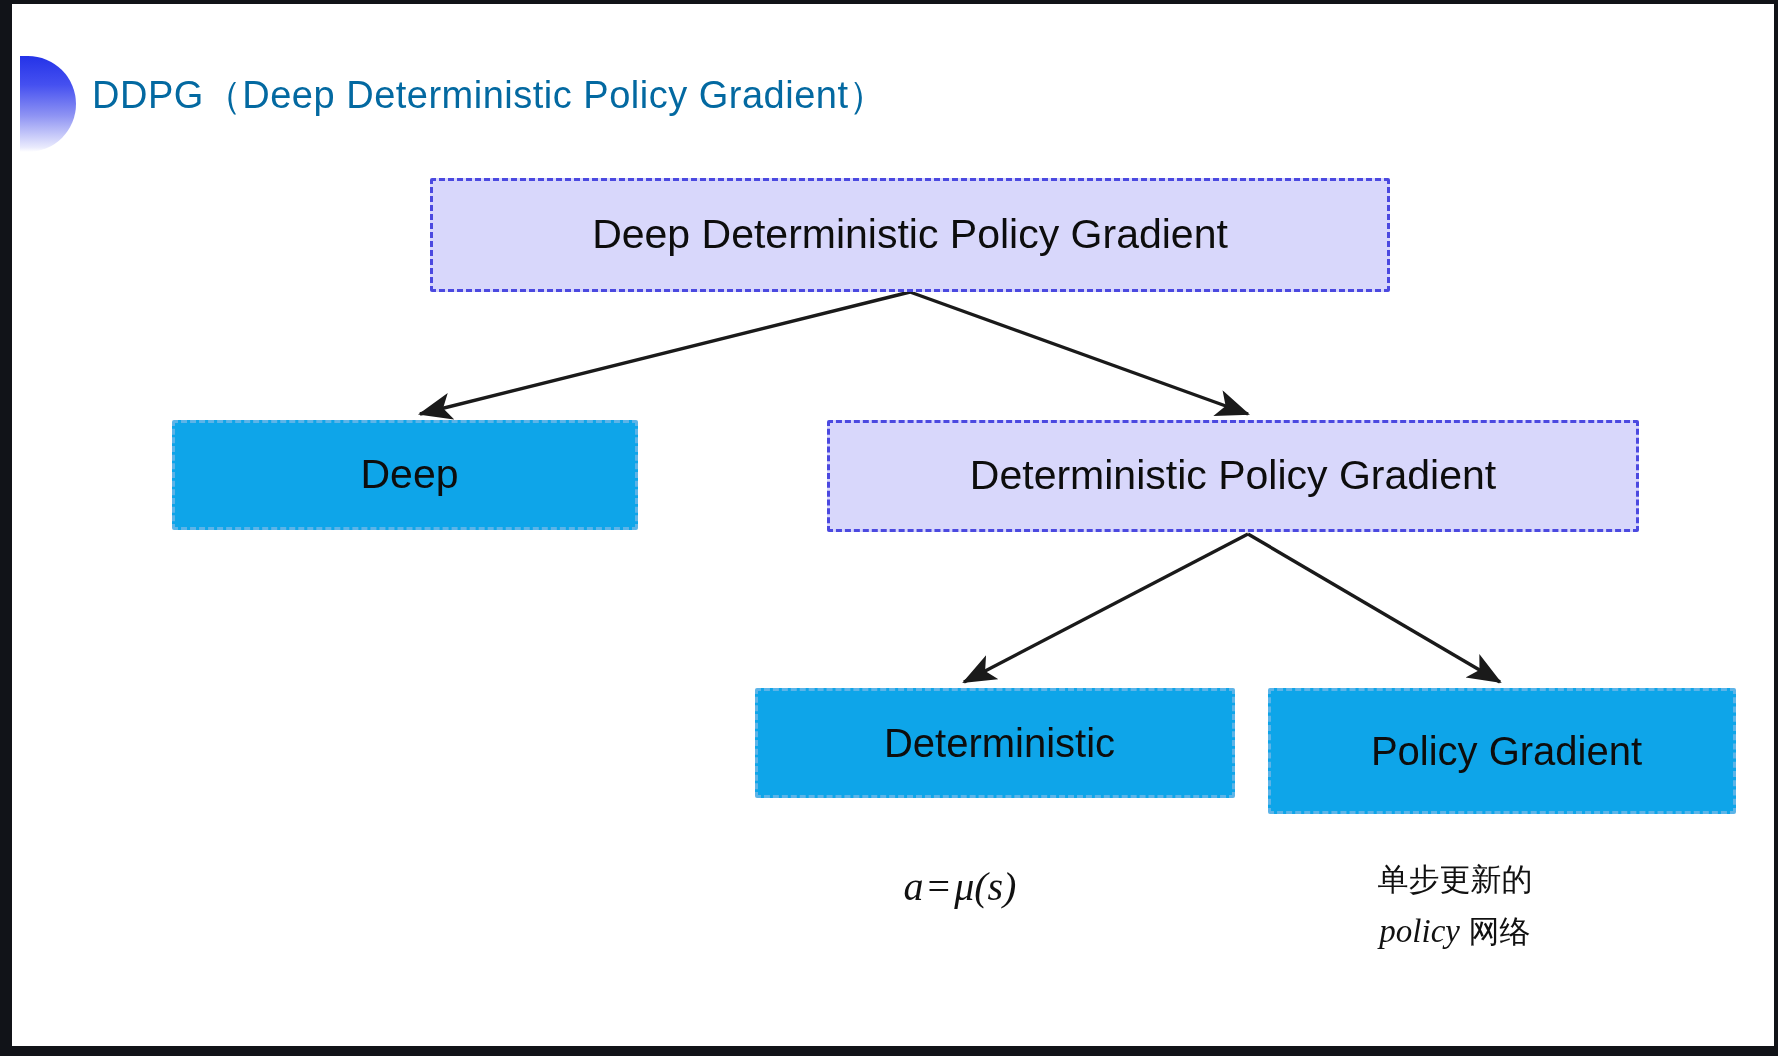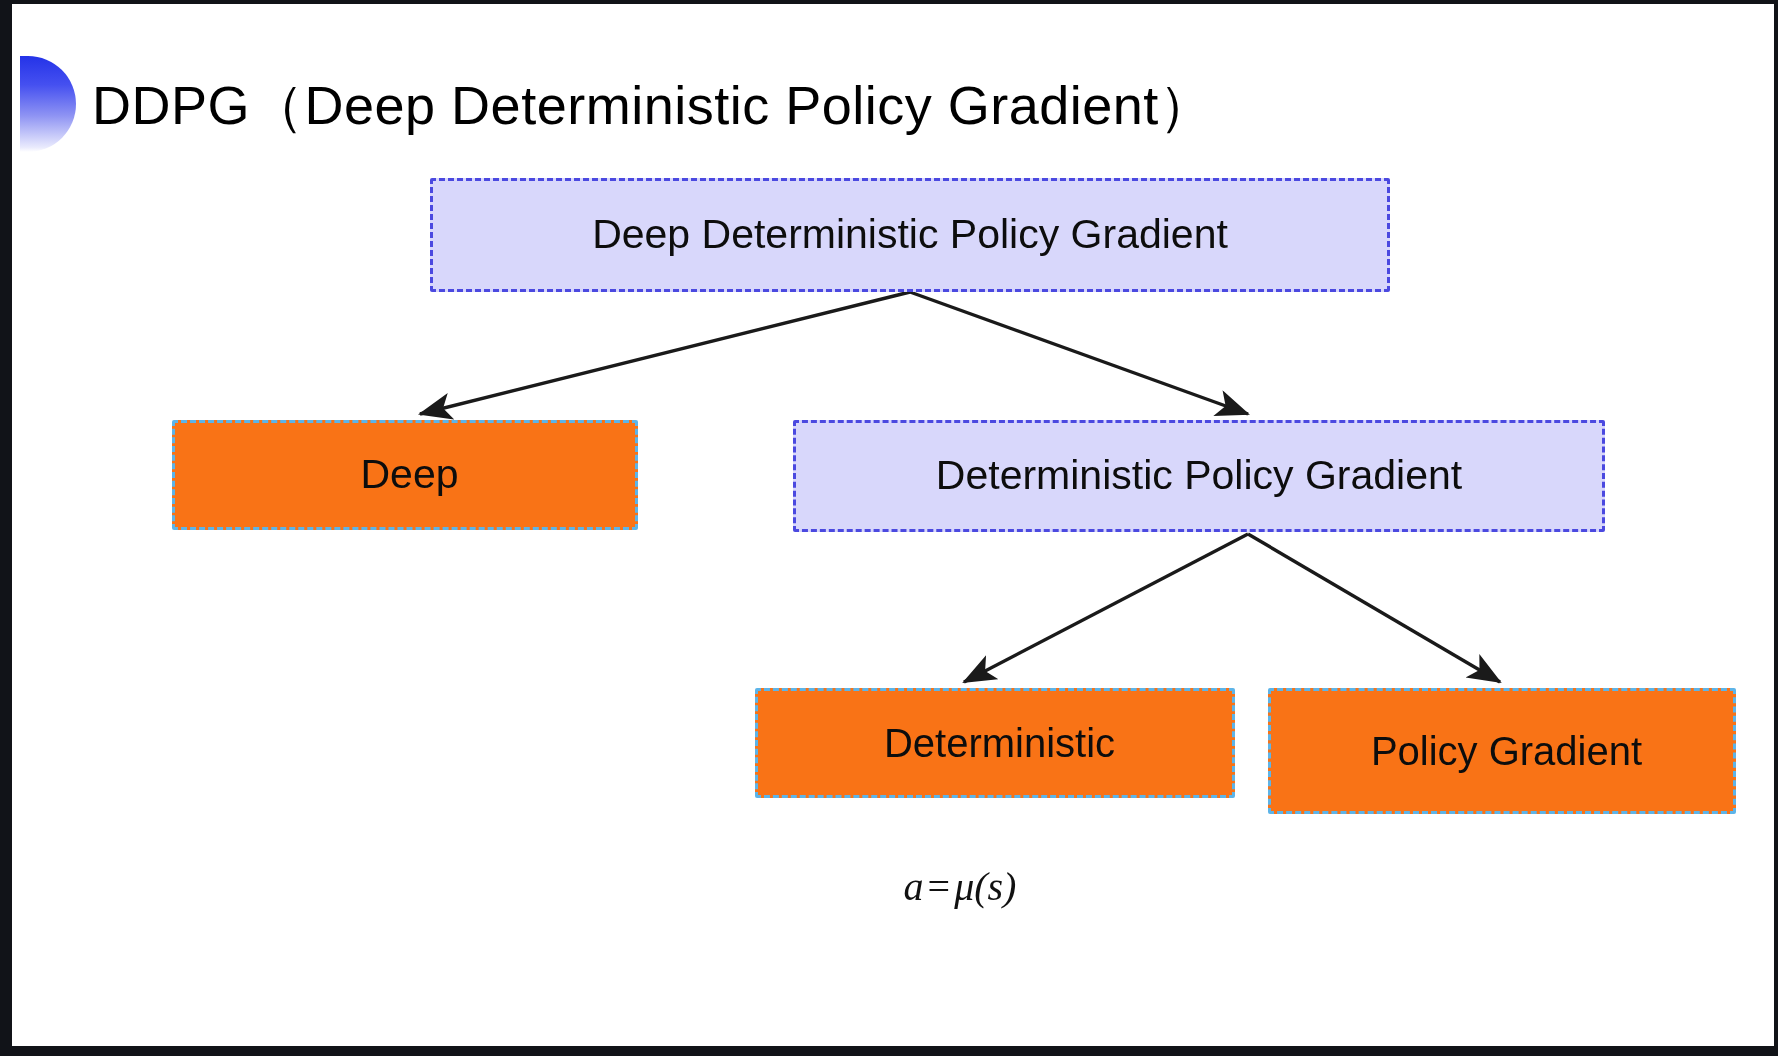--- a/index.html
+++ b/index.html
@@ -57,23 +57,23 @@
     top: 56px;
     width: 56px;
     height: 96px;
     border-radius: 0 48px 48px 0;
     background: linear-gradient(180deg, #2433e8 0%, #4550f0 30%, #8e93f3 62%, #e9eafd 95%, #ffffff 100%);
   }
   .slide-title {
     position: absolute;
     left: 92px;
     top: 70px;
-    font-size: 54px;
+    font-size: 38px;
     letter-spacing: 0.5px;
-    color: #000000;
+    color: #0369a1;
     font-weight: 400;
     white-space: nowrap;
   }
 
   
   .node {
     position: absolute;
     box-sizing: border-box;
     display: flex;
     align-items: center;
@@ -82,28 +82,28 @@
     text-align: center;
     color: #0d0d0d;
     font-weight: 400;
     line-height: 1.15;
   }
   .node.purple {
     background: #d8d7fb;
     border: 3px dashed #4b49e0;
   }
   .node.blue {
-    background: #f97316;
+    background: #0ea5e9;
     border: 3px dashed #5db4e8;
     padding-left: 9px;
   }
 
   #node-root   { left: 430px; top: 178px; width: 960px; height: 114px; font-size: 41px; }
   #node-deep   { left: 172px; top: 420px; width: 466px; height: 110px; font-size: 41px; }
-  #node-dpg    { left: 793px; top: 420px; width: 812px; height: 112px; font-size: 41px; }
+  #node-dpg    { left: 827px; top: 420px; width: 812px; height: 112px; font-size: 41px; }
   #node-det    { left: 755px; top: 688px; width: 480px; height: 110px; font-size: 40px; text-align: center; }
   #node-pg     { left: 1268px; top: 688px; width: 468px; height: 126px; font-size: 40px; }
 
   
   .arrows {
     position: absolute;
     left: 0; top: 0;
     width: 1778px;
     height: 1056px;
     pointer-events: none;
@@ -191,14 +191,22 @@
     <span>Policy Gradient</span>
   </div>
 
 
   <div class="note" id="note-det">
     <span class="row formula">
       <span>a</span><span class="op">=</span><span>μ(s)</span>
     </span>
   </div>
 
+  <div class="note" id="note-pg">
+    <span class="row">
+      <span class="cn">单步更新的</span>
+    </span>
+    <span class="row">
+      <span class="mi">policy</span><span class="cn"> 网络</span>
+    </span>
+  </div>
 
 </div>
 
 </body></html>

